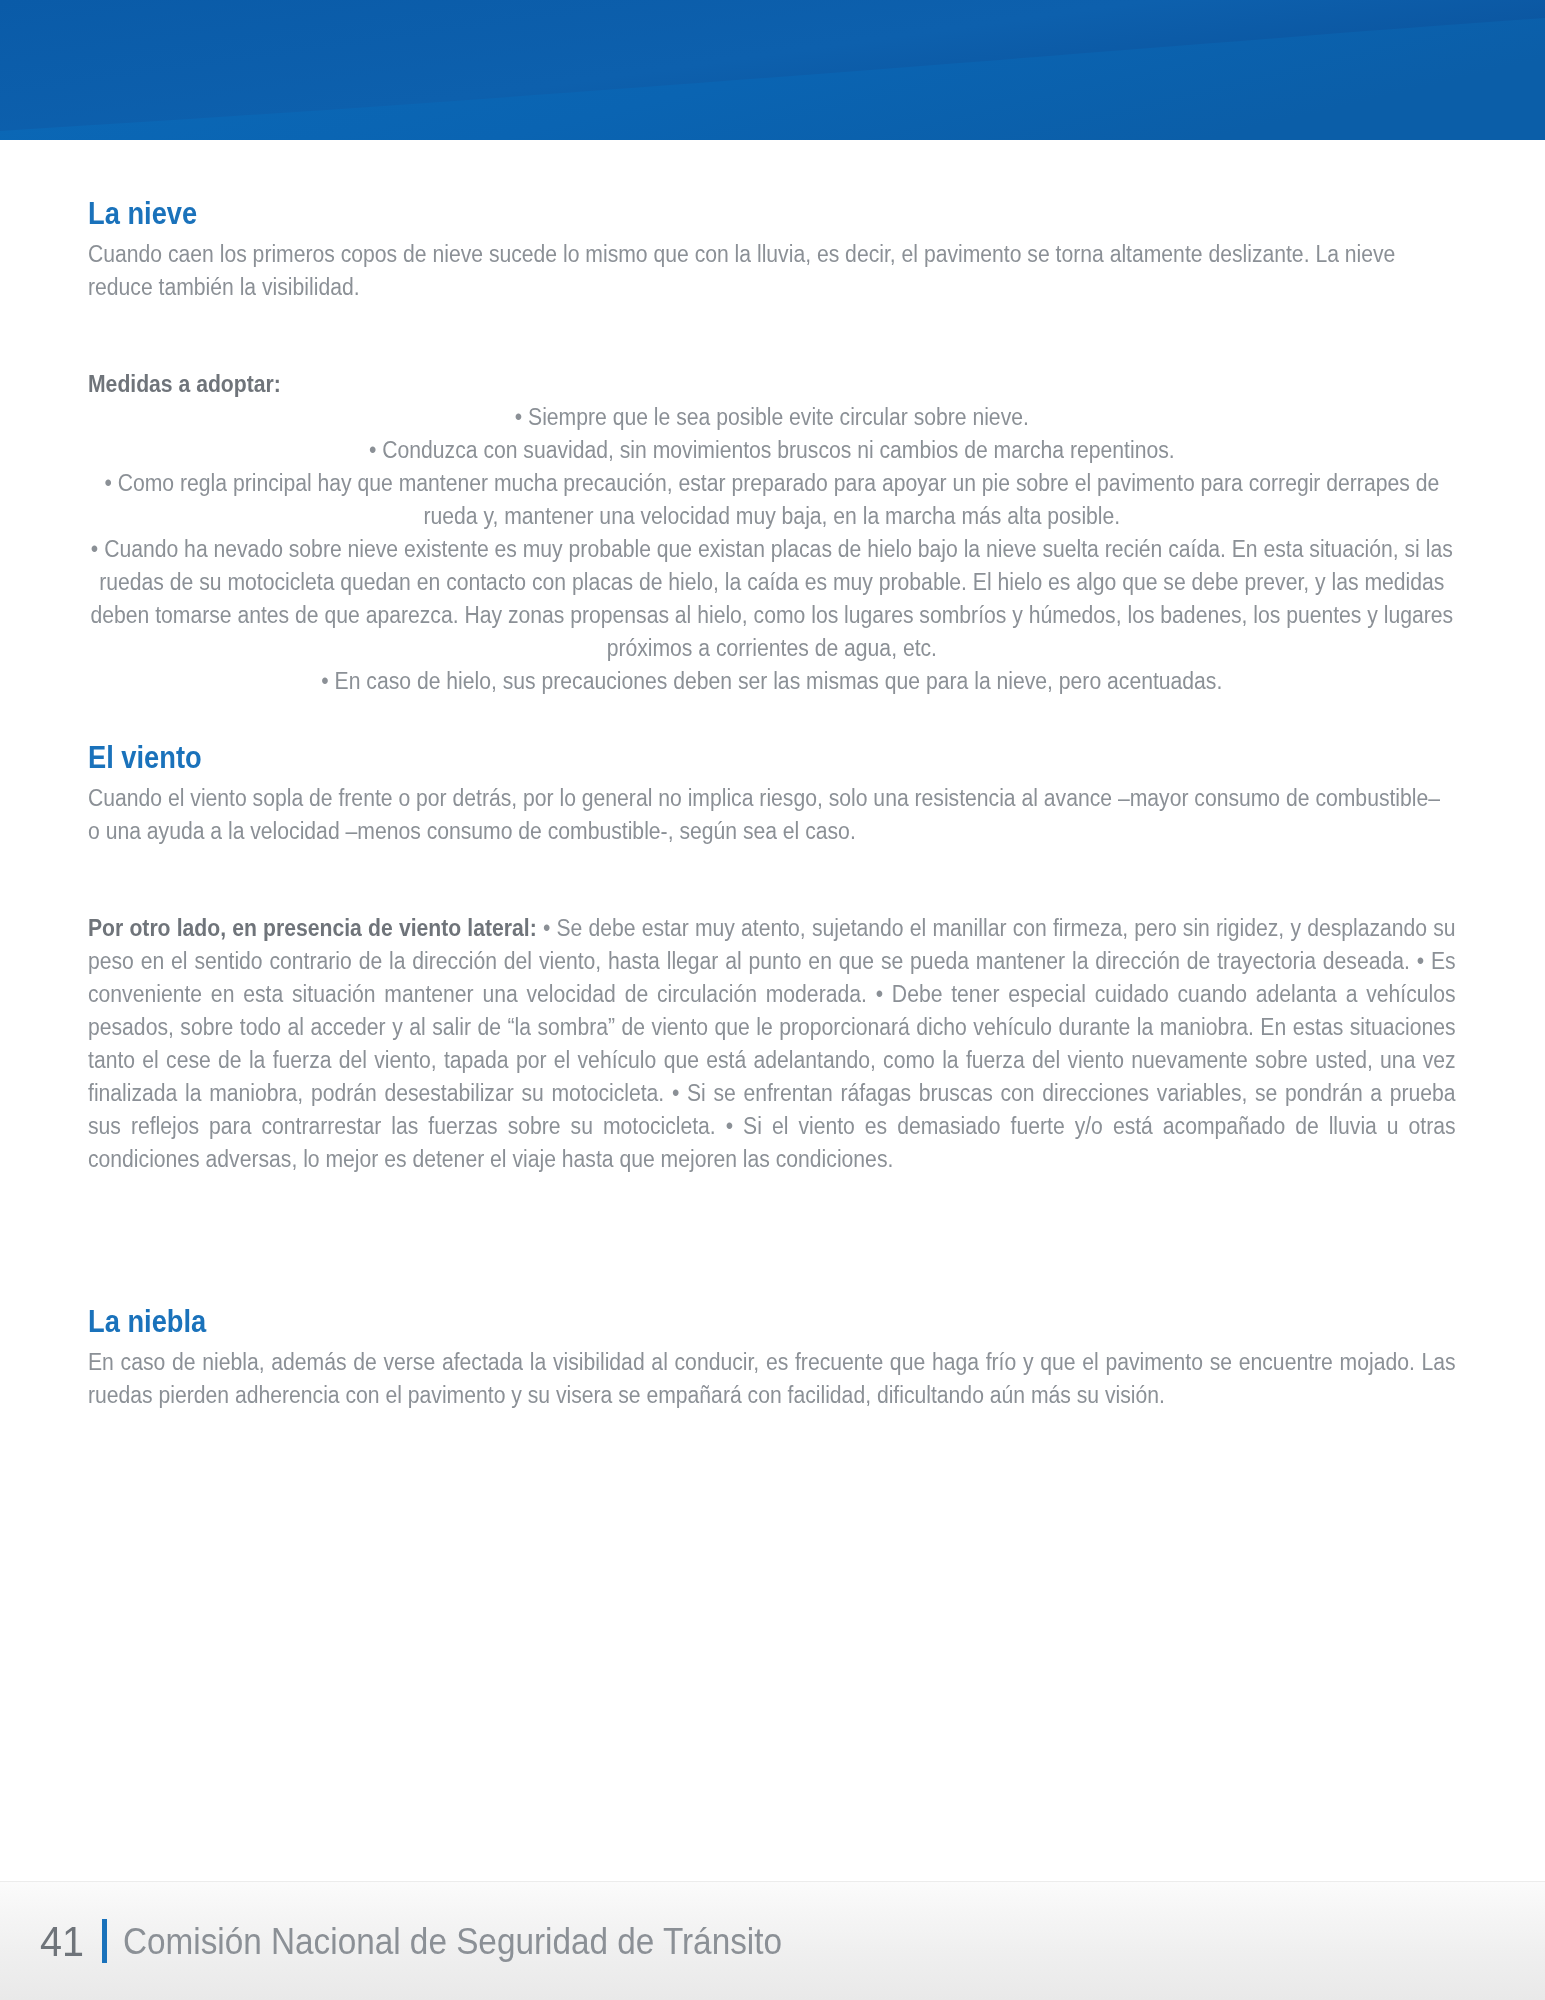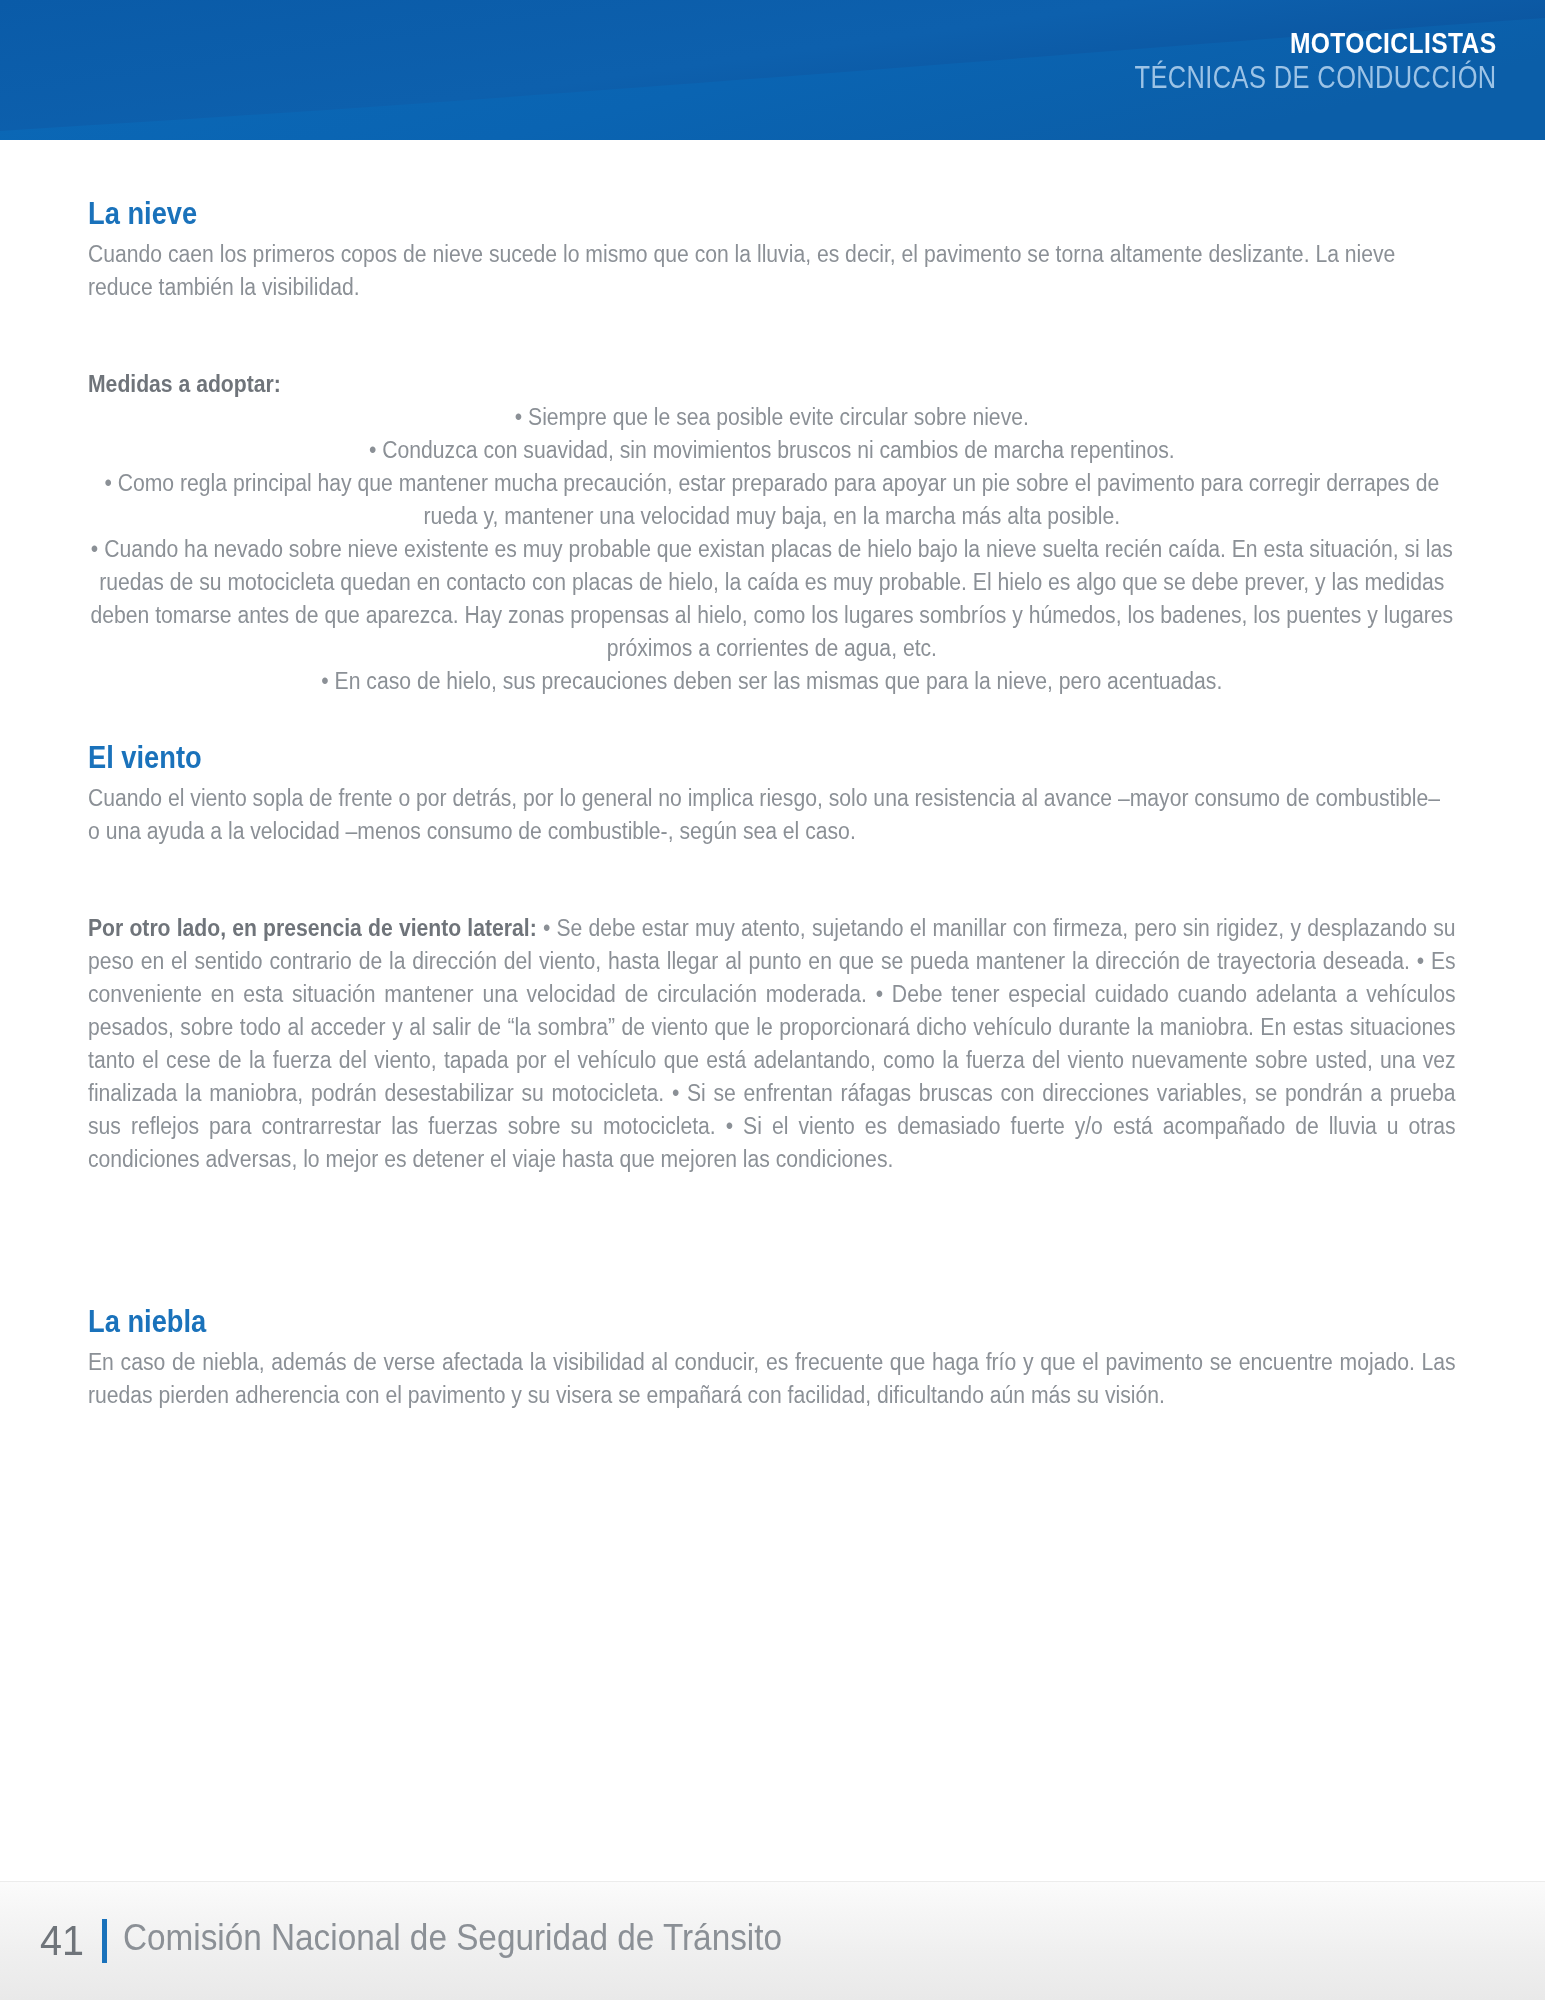--- a/index.html
+++ b/index.html
@@ -157,20 +157,21 @@
     width: 1545px;
     height: 118px;
     background: linear-gradient(to bottom, #fbfbfb 0%, #f0f0f0 55%, #e9e9e9 100%);
     border-top: 1px solid #ececec;
     display: flex;
     align-items: center;
   }
 
   .footer-inner {
     display: flex;
+    align-items: center;
     margin-left: 40px;
   }
 
   .page-number {
     color: #6f747a;
     font-size: 43px;
     font-weight: normal;
     line-height: 1;
     transform: scaleX(0.92);
     transform-origin: left center;
@@ -212,24 +213,20 @@
       </linearGradient>
     </defs>
 
     <rect x="0" y="0" width="1545" height="148" fill="url(#lightGrad)"></rect>
 
     <path d="M0,0 L1545,0 L1545,18 C1150,46 640,92 0,131 Z" fill="url(#darkGrad)"></path>
 
     <rect x="0" y="140" width="1545" height="8" fill="#ffffff"></rect>
   </svg>
 
-  <div class="header-titles">
-    <span class="header-title">MOTOCICLISTAS</span>
-    <span class="header-subtitle">TÉCNICAS DE CONDUCCIÓN</span>
-  </div>
 </div>
 
 <div class="content">
   <div class="content-inner">
 
     <h2 class="section-heading">La nieve</h2>
 
     <p class="body-text">Cuando caen los primeros copos de nieve sucede lo mismo que con la lluvia, es decir, el pavimento se torna altamente deslizante. La nieve reduce también la visibilidad.</p>
 
     <div class="gap-lg"></div>

